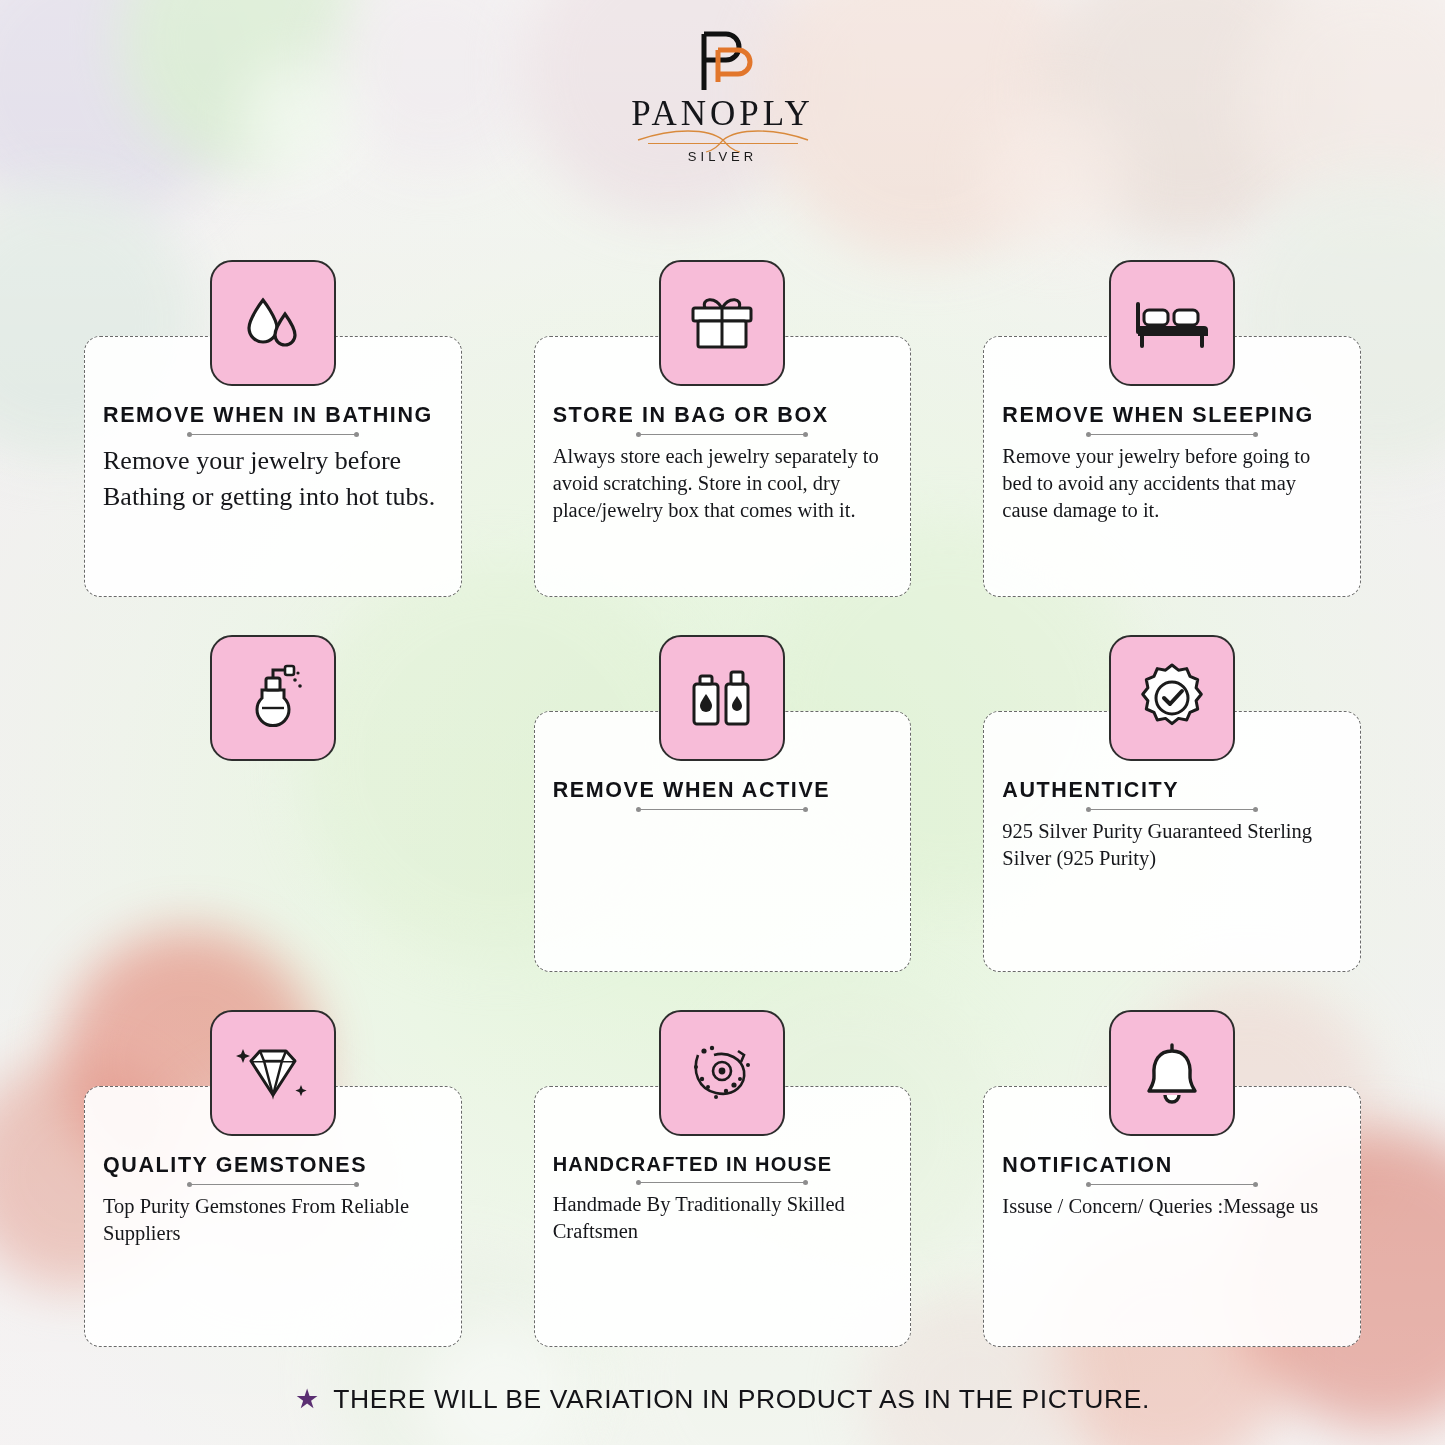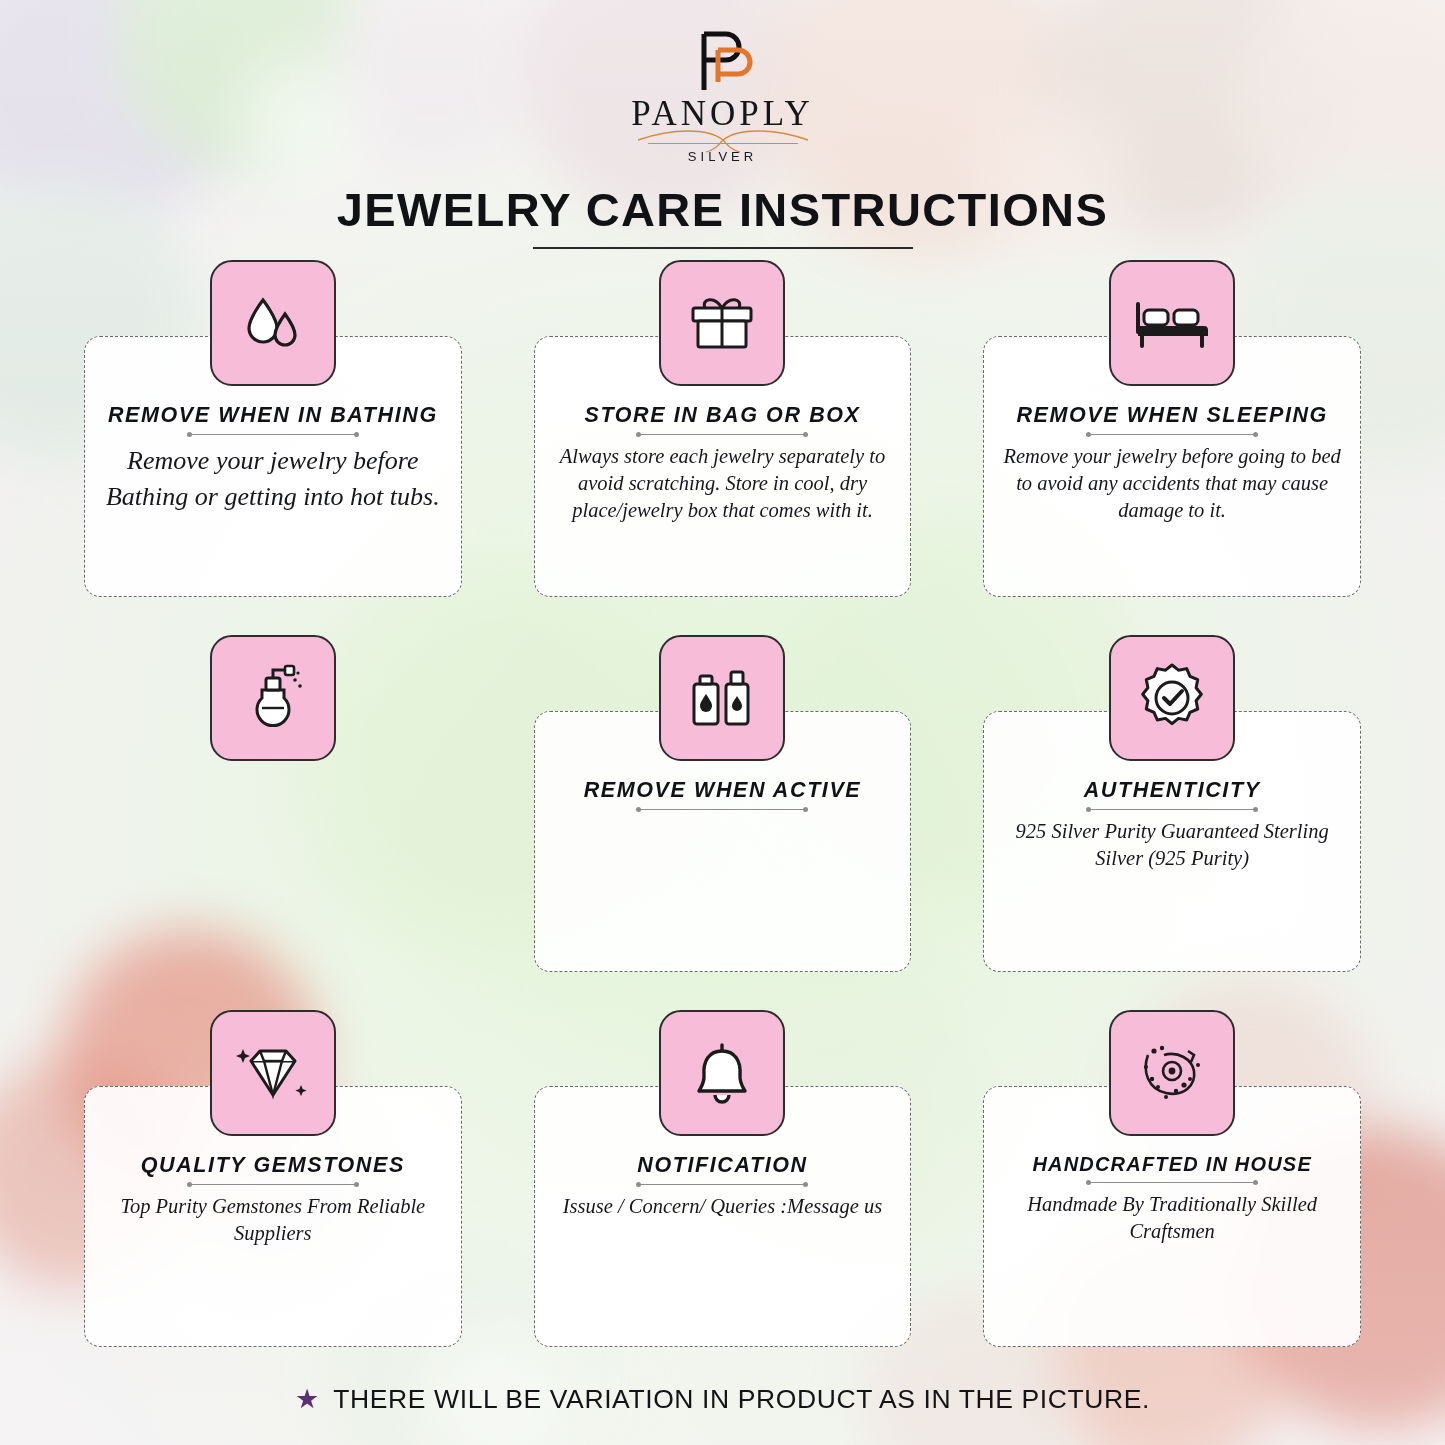--- a/index.html
+++ b/index.html
@@ -157,22 +157,20 @@
     position: absolute;
     left: 22px;
     right: 22px;
     top: 76px;
     bottom: 8px;
     background: rgba(255,255,255,.92);
     border: 1px dashed #6a6a6a;
     border-radius: 16px;
     box-sizing: border-box;
     padding: 66px 18px 14px;
-    text-align: center;
-    font-style: italic;
   }
   .icon-badge {
     position: absolute;
     left: 50%;
     top: 0;
     transform: translateX(-50%);
     width: 122px;
     height: 122px;
     border-radius: 22px;
     background: #f7bcd8;
@@ -289,24 +287,20 @@
       <div class="brand-name">PANOPLY</div>
       <div class="brand-rule"></div>
       <div class="brand-sub">SILVER</div>
       <svg class="brand-swirl" viewBox="0 0 210 30">
         <path d="M20 14 C55 2, 90 2, 105 14 C120 2, 155 2, 190 14" stroke="#D98A3C" stroke-width="1.4" fill="none"></path>
         <path d="M105 14 C100 20, 96 24, 88 26" stroke="#D98A3C" stroke-width="1.2" fill="none"></path>
         <path d="M105 14 C110 20, 114 24, 122 26" stroke="#D98A3C" stroke-width="1.2" fill="none"></path>
       </svg>
     </div>
 
-    <div class="title-wrap">
-      <h1 class="main-title">JEWELRY CARE INSTRUCTIONS</h1>
-      <div class="title-underline"></div>
-    </div>
 
     <div class="grid">
 
       <div class="cell">
         <div class="card">
           <div class="card-title">REMOVE WHEN IN BATHING</div>
           <div class="card-divider"></div>
           <p class="card-text lg">Remove your jewelry before Bathing or getting into hot tubs.</p>
         </div>
         <div class="icon-badge">
@@ -406,35 +400,20 @@
           <p class="card-text">Top Purity Gemstones From Reliable Suppliers</p>
         </div>
         <div class="icon-badge">
           <svg width="80" height="72" viewBox="0 0 80 72">
             <path d="M18 24 H62 L40 58 Z" fill="#fff" stroke="#1b1b1b" stroke-width="3" stroke-linejoin="round"></path>
             <path d="M18 24 L27 14 H53 L62 24" fill="#fff" stroke="#1b1b1b" stroke-width="3" stroke-linejoin="round"></path>
             <path d="M27 14 L31 24 L40 58 L49 24 L53 14" fill="none" stroke="#1b1b1b" stroke-width="2.4"></path>
             <path d="M31 24 H49" stroke="#1b1b1b" stroke-width="2.4"></path>
             <path d="M10 12 l2 5 5 2 -5 2 -2 5 -2 -5 -5 -2 5 -2 Z" fill="#1b1b1b"></path>
             <path d="M68 48 l1.6 4 4 1.6 -4 1.6 -1.6 4 -1.6 -4 -4 -1.6 4 -1.6 Z" fill="#1b1b1b"></path>
-          </svg>
-        </div>
-      </div>
-
-      <div class="cell">
-        <div class="card">
-          <div class="card-title">NOTIFICATION</div>
-          <div class="card-divider"></div>
-          <p class="card-text">Issuse / Concern/ Queries :Message us</p>
-        </div>
-        <div class="icon-badge">
-          <svg width="72" height="76" viewBox="0 0 72 76">
-            <path d="M36 10 v6" stroke="#1b1b1b" stroke-width="3.4" stroke-linecap="round"></path>
-            <path d="M36 16 C23 16, 17 26, 18 40 C18.6 48, 15 52, 13 56 H59 C57 52, 53.4 48, 54 40 C55 26, 49 16, 36 16 Z" fill="#fff" stroke="#1b1b1b" stroke-width="3.4" stroke-linejoin="round"></path>
-            <path d="M29 60 a7 7 0 0 0 14 0" fill="#fff" stroke="#1b1b1b" stroke-width="3.4"></path>
           </svg>
         </div>
       </div>
 
       <div class="cell">
         <div class="card">
           <div class="card-title small">HANDCRAFTED IN HOUSE</div>
           <div class="card-divider"></div>
           <p class="card-text">Handmade By Traditionally Skilled Craftsmen</p>
         </div>
@@ -451,20 +430,35 @@
             <circle cx="58" cy="44" r="2" fill="#1b1b1b"></circle>
             <circle cx="20" cy="44" r="2.2" fill="#1b1b1b"></circle>
             <circle cx="26" cy="52" r="2" fill="#1b1b1b"></circle>
             <circle cx="14" cy="32" r="2" fill="#1b1b1b"></circle>
             <circle cx="34" cy="62" r="2" fill="#1b1b1b"></circle>
             <circle cx="66" cy="30" r="2" fill="#1b1b1b"></circle>
           </svg>
         </div>
       </div>
 
+      <div class="cell">
+        <div class="card">
+          <div class="card-title">NOTIFICATION</div>
+          <div class="card-divider"></div>
+          <p class="card-text">Issuse / Concern/ Queries :Message us</p>
+        </div>
+        <div class="icon-badge">
+          <svg width="72" height="76" viewBox="0 0 72 76">
+            <path d="M36 10 v6" stroke="#1b1b1b" stroke-width="3.4" stroke-linecap="round"></path>
+            <path d="M36 16 C23 16, 17 26, 18 40 C18.6 48, 15 52, 13 56 H59 C57 52, 53.4 48, 54 40 C55 26, 49 16, 36 16 Z" fill="#fff" stroke="#1b1b1b" stroke-width="3.4" stroke-linejoin="round"></path>
+            <path d="M29 60 a7 7 0 0 0 14 0" fill="#fff" stroke="#1b1b1b" stroke-width="3.4"></path>
+          </svg>
+        </div>
+      </div>
+
     </div>
 
     <div class="footer">
       <span class="footer-star">★</span>
       <span class="footer-text">THERE WILL BE VARIATION IN PRODUCT AS IN THE PICTURE.</span>
     </div>
 
   </div>
 </div>
 

